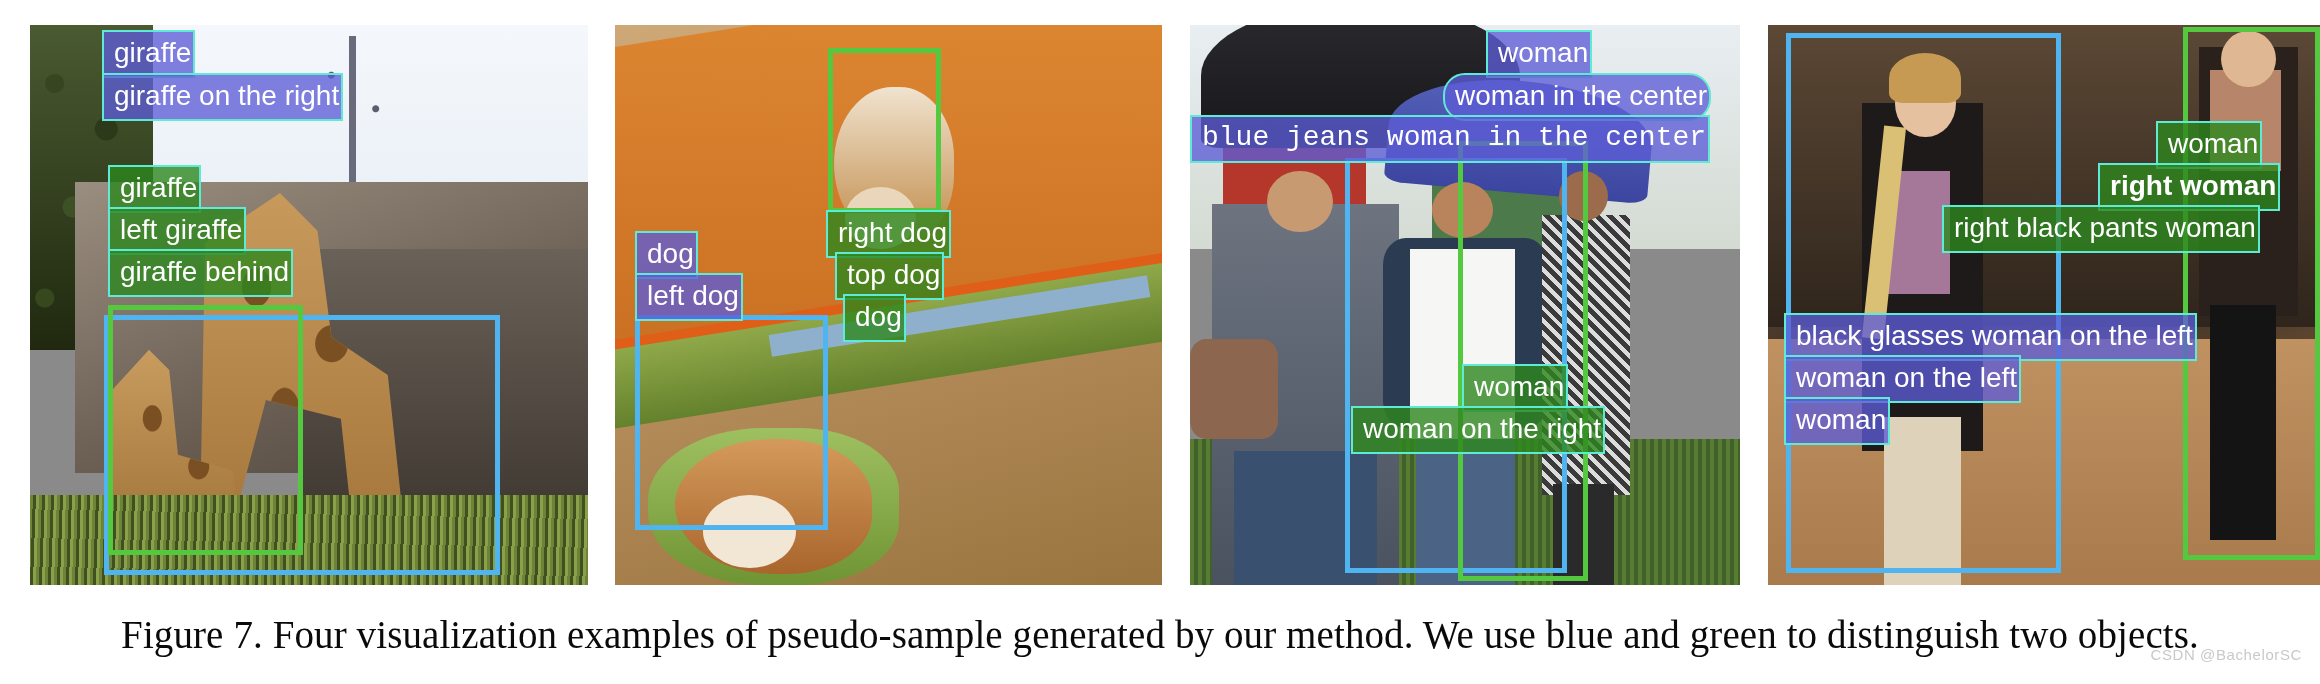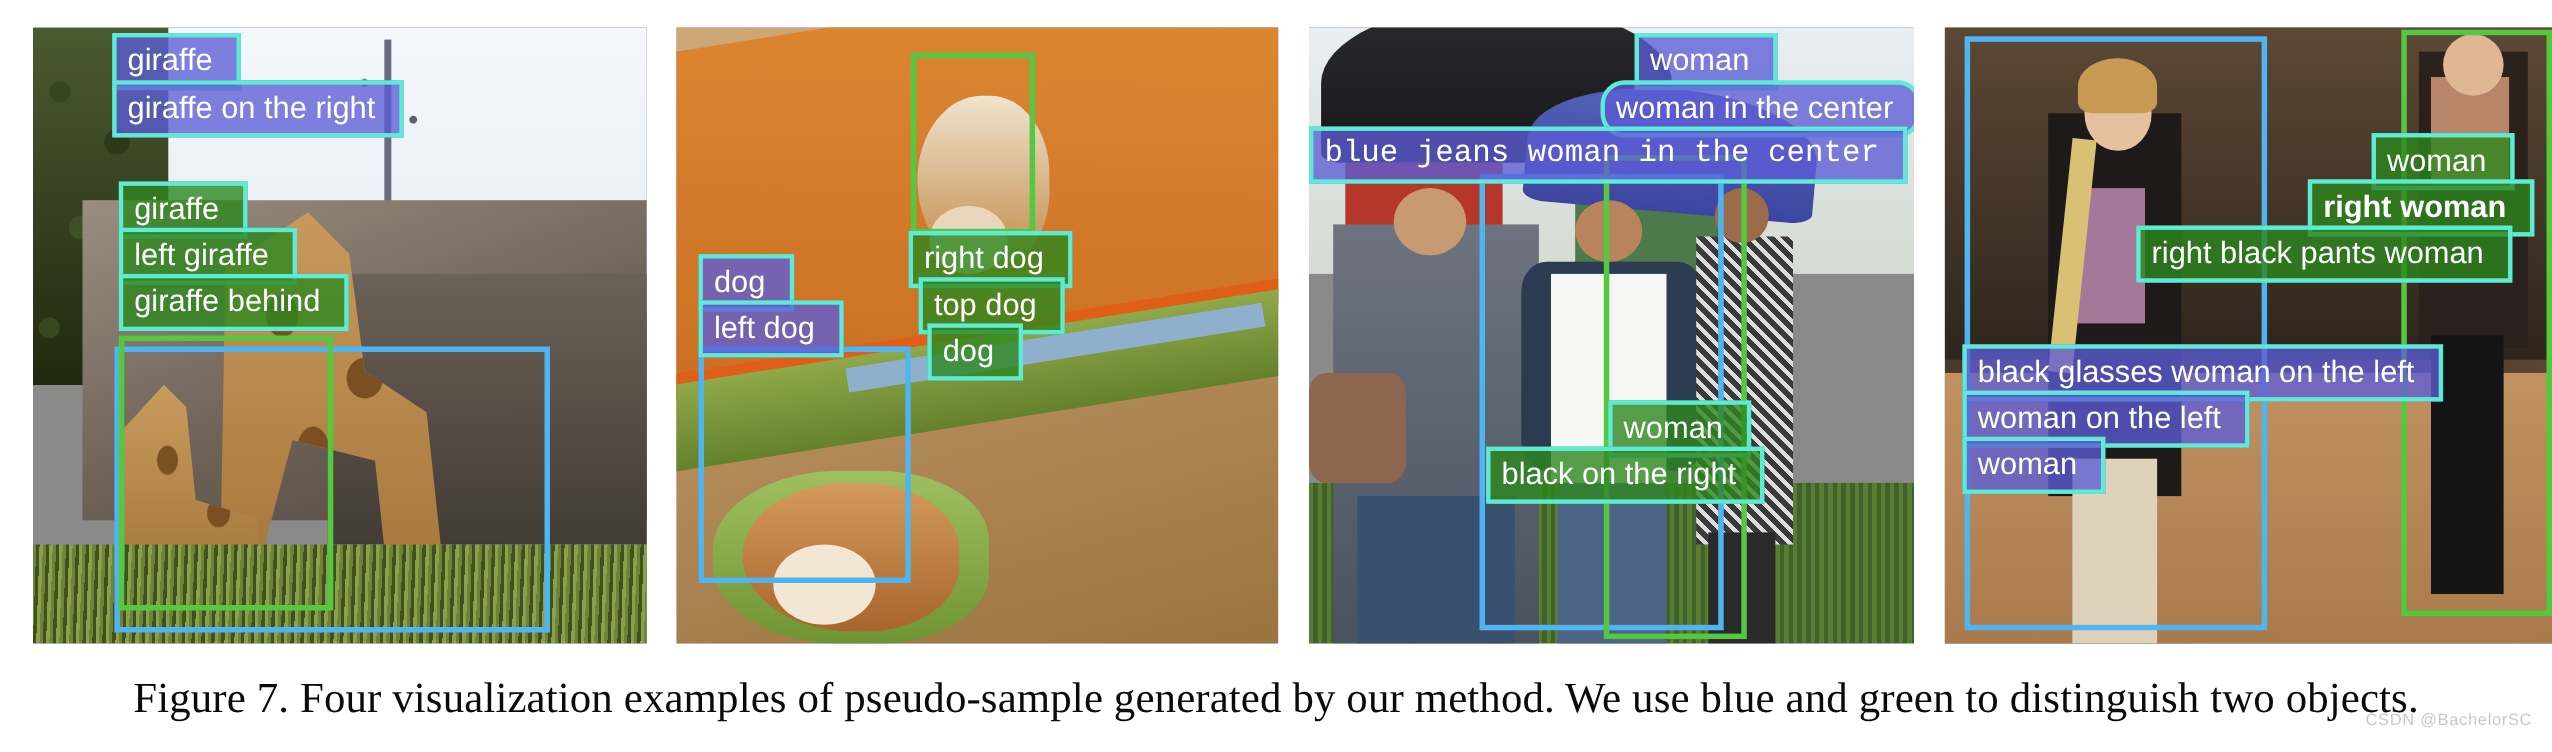--- a/index.html
+++ b/index.html
@@ -107,21 +107,21 @@
   .p4-rHead{left:82%;top:1%;width:10%;height:10%;background:#e0b793;border-radius:50%;}
   .p4-rLegs{left:80%;top:50%;width:12%;height:42%;background:#151414;}
 
   
   .bbox{position:absolute;box-sizing:border-box;}
   .bbox.blue{border:5px solid #4fb4f0;}
   .bbox.green{border:5px solid #54c83f;}
 
   .lbl{position:absolute;box-sizing:border-box;color:#ffffff;white-space:nowrap;
        font-family:"Liberation Sans",sans-serif;font-size:28px;line-height:1;
-       padding:7px 22px 9px 10px;border:4px solid #5eead4;}
+       padding:7px 2px 9px 10px;border:2px solid #5eead4;}
   .lbl.blue{background:rgba(92,92,214,0.78);}
   .lbl.green{background:rgba(45,135,30,0.80);}
 
   #caption{position:absolute;left:0;top:612px;width:2320px;text-align:center;
            font-family:"Liberation Serif",serif;font-size:39px;color:#0a0a0a;letter-spacing:.1px;}
   #watermark{position:absolute;right:18px;top:646px;font-family:"Liberation Sans",sans-serif;
              font-size:15px;color:#bfbfbf;opacity:.85;letter-spacing:.6px;}
 </style>
 </head>
 <body>
@@ -192,24 +192,24 @@
       <div class="layer p3-womanCLegs"></div>
       <div class="layer p3-womanRBody"></div>
       <div class="layer p3-womanRHead"></div>
       <div class="layer p3-womanRLegs"></div>
     </div>
 
     <div class="bbox blue" style="left:155px;top:133px;width:222px;height:415px;"></div>
     <div class="bbox green" style="left:268px;top:116px;width:130px;height:440px;"></div>
 
     <div class="lbl blue" style="left:296px;top:5px;">woman</div>
-    <div class="lbl blue" style="left:265px;top:48px;border-radius:22px;">woman in the center</div>
+    <div class="lbl blue" style="left:253px;top:48px;border-radius:22px;">woman in the center</div>
     <div class="lbl blue" style="left:0px;top:90px;font-family:Liberation Mono, monospace;">blue jeans woman in the center</div>
     <div class="lbl green" style="left:272px;top:339px;">woman</div>
-    <div class="lbl green" style="left:161px;top:381px;">black on the right</div>
+    <div class="lbl green" style="left:161px;top:381px;">woman on the right</div>
   </div>
 
   <div class="panel" style="left:1768px;width:552px;">
     <div class="scene">
       <div class="layer p4-bg"></div>
       <div class="layer p4-blur"></div>
       <div class="layer p4-ground"></div>
       <div class="layer p4-wBody"></div>
       <div class="layer p4-wTop"></div>
       <div class="layer p4-strap"></div>

